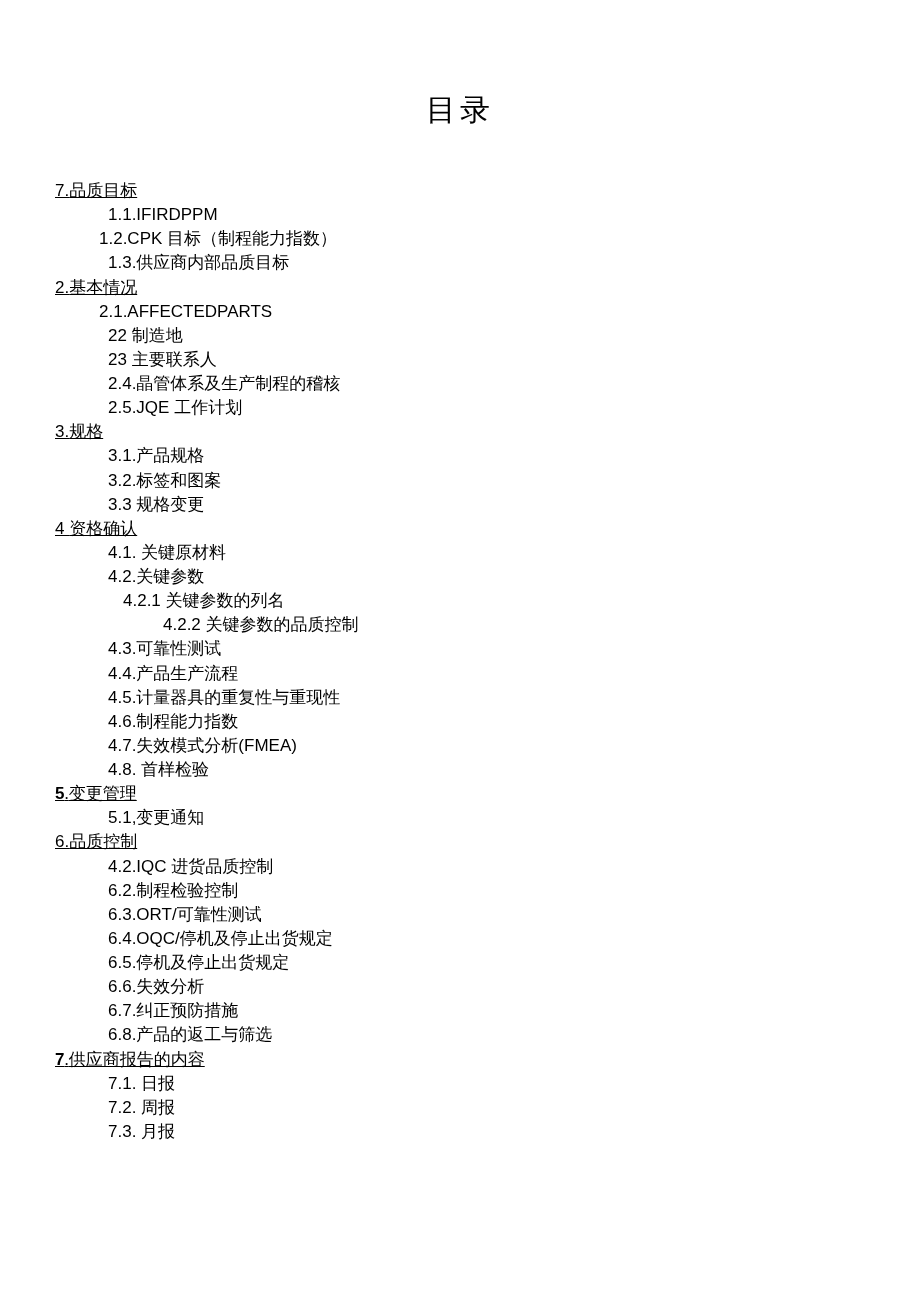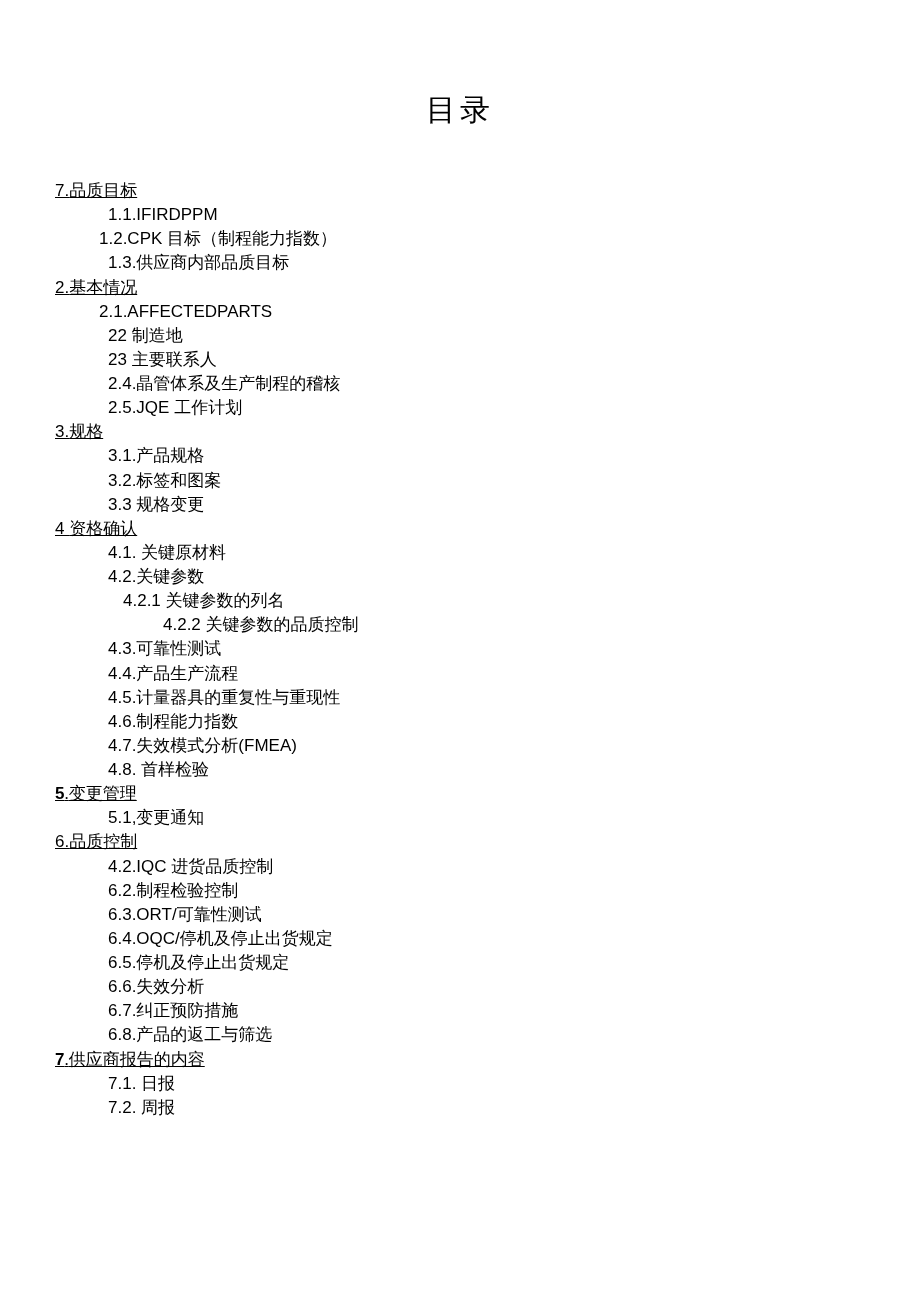--- a/index.html
+++ b/index.html
@@ -97,13 +97,14 @@
     <div class="l2"><span class="num">6.2.</span><span class="zh">制程检验控制</span></div>
     <div class="l2"><span class="num">6.3.ORT/</span><span class="zh">可靠性测试</span></div>
     <div class="l2"><span class="num">6.4.OQC/</span><span class="zh">停机及停止出货规定</span></div>
     <div class="l2"><span class="num">6.5.</span><span class="zh">停机及停止出货规定</span></div>
     <div class="l2"><span class="num">6.6.</span><span class="zh">失效分析</span></div>
     <div class="l2"><span class="num">6.7.</span><span class="zh">纠正预防措施</span></div>
     <div class="l2"><span class="num">6.8.</span><span class="zh">产品的返工与筛选</span></div>
     <div class="l1"><span class="num bold ul">7</span><span class="zh-ital ul">.</span><span class="zh-ital ul">供应商报告的内容</span></div>
     <div class="l2"><span class="num">7.1. </span><span class="zh">日报</span></div>
     <div class="l2"><span class="num">7.2. </span><span class="zh">周报</span></div>
+    <div class="l2"><span class="num">7.3. </span><span class="zh">月报</span></div>
   </div>
 
 </body></html>

